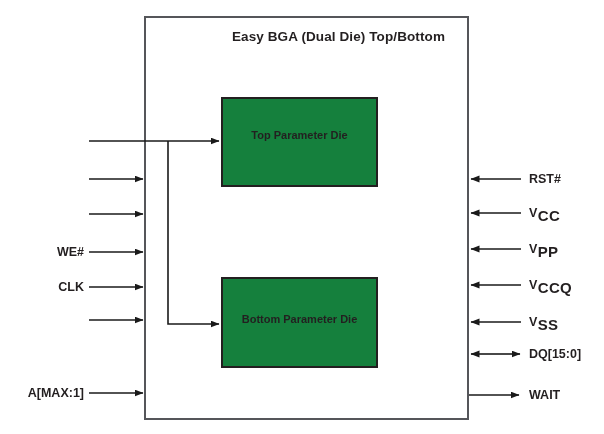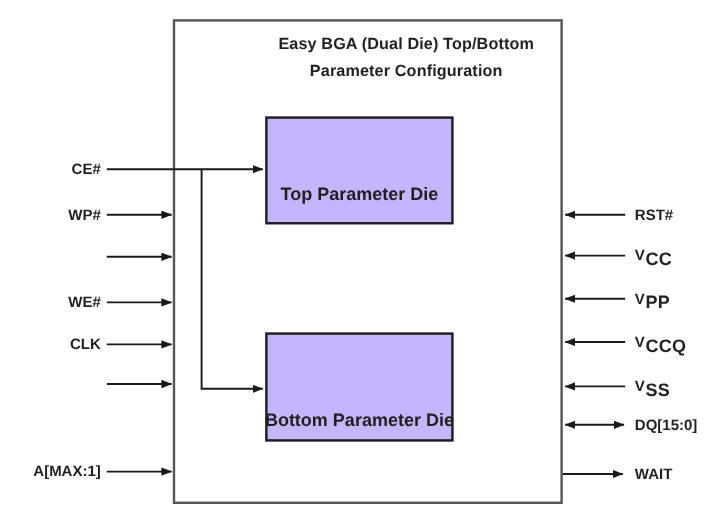--- a/index.html
+++ b/index.html
@@ -29,25 +29,25 @@
     font-size: 13.5px;
     line-height: 22px;
     letter-spacing: 0.1px;
   }
   .die-box {
     position: absolute;
     left: 221px;
     width: 157px;
     border: 2px solid #231f20;
     box-sizing: border-box;
-    background: #c4b5fd;
+    background: #15803d;
     display: flex;
-    align-items: flex-end;
+    align-items: center;
     justify-content: center;
-    font-size: 15px;
+    font-size: 11px;
     white-space: nowrap;
   }
   .die-box.top { top: 97px; height: 90px; padding-bottom: 14px; }
   .die-box.bottom { top: 277px; height: 91px; padding-bottom: 7px; }
   .sig {
     position: absolute;
     font-size: 12.5px;
     line-height: 18px;
     height: 18px;
     white-space: nowrap;
@@ -60,33 +60,30 @@
 </style>
 </head>
 <body>
 
 <div class="canvas">
 
   <div class="outer-box"></div>
 
   <div class="title">
     <div>Easy BGA (Dual Die) Top/Bottom</div>
-    <div>Parameter Configuration</div>
   </div>
 
   <div class="die-box top">
     <span>Top Parameter Die</span>
   </div>
 
   <div class="die-box bottom">
     <span>Bottom Parameter Die</span>
   </div>
 
-  <div class="sig left" style="top:132px">CE#</div>
-  <div class="sig left" style="top:170px">WP#</div>
   <div class="sig left" style="top:243px">WE#</div>
   <div class="sig left" style="top:278px">CLK</div>
   <div class="sig left" style="top:384px">A[MAX:1]</div>
 
   <div class="sig right" style="top:170px">
     <span>RST#</span><span class="sub"></span>
   </div>
   <div class="sig right" style="top:204px">
     <span>V</span><span class="sub">CC</span>
   </div>

